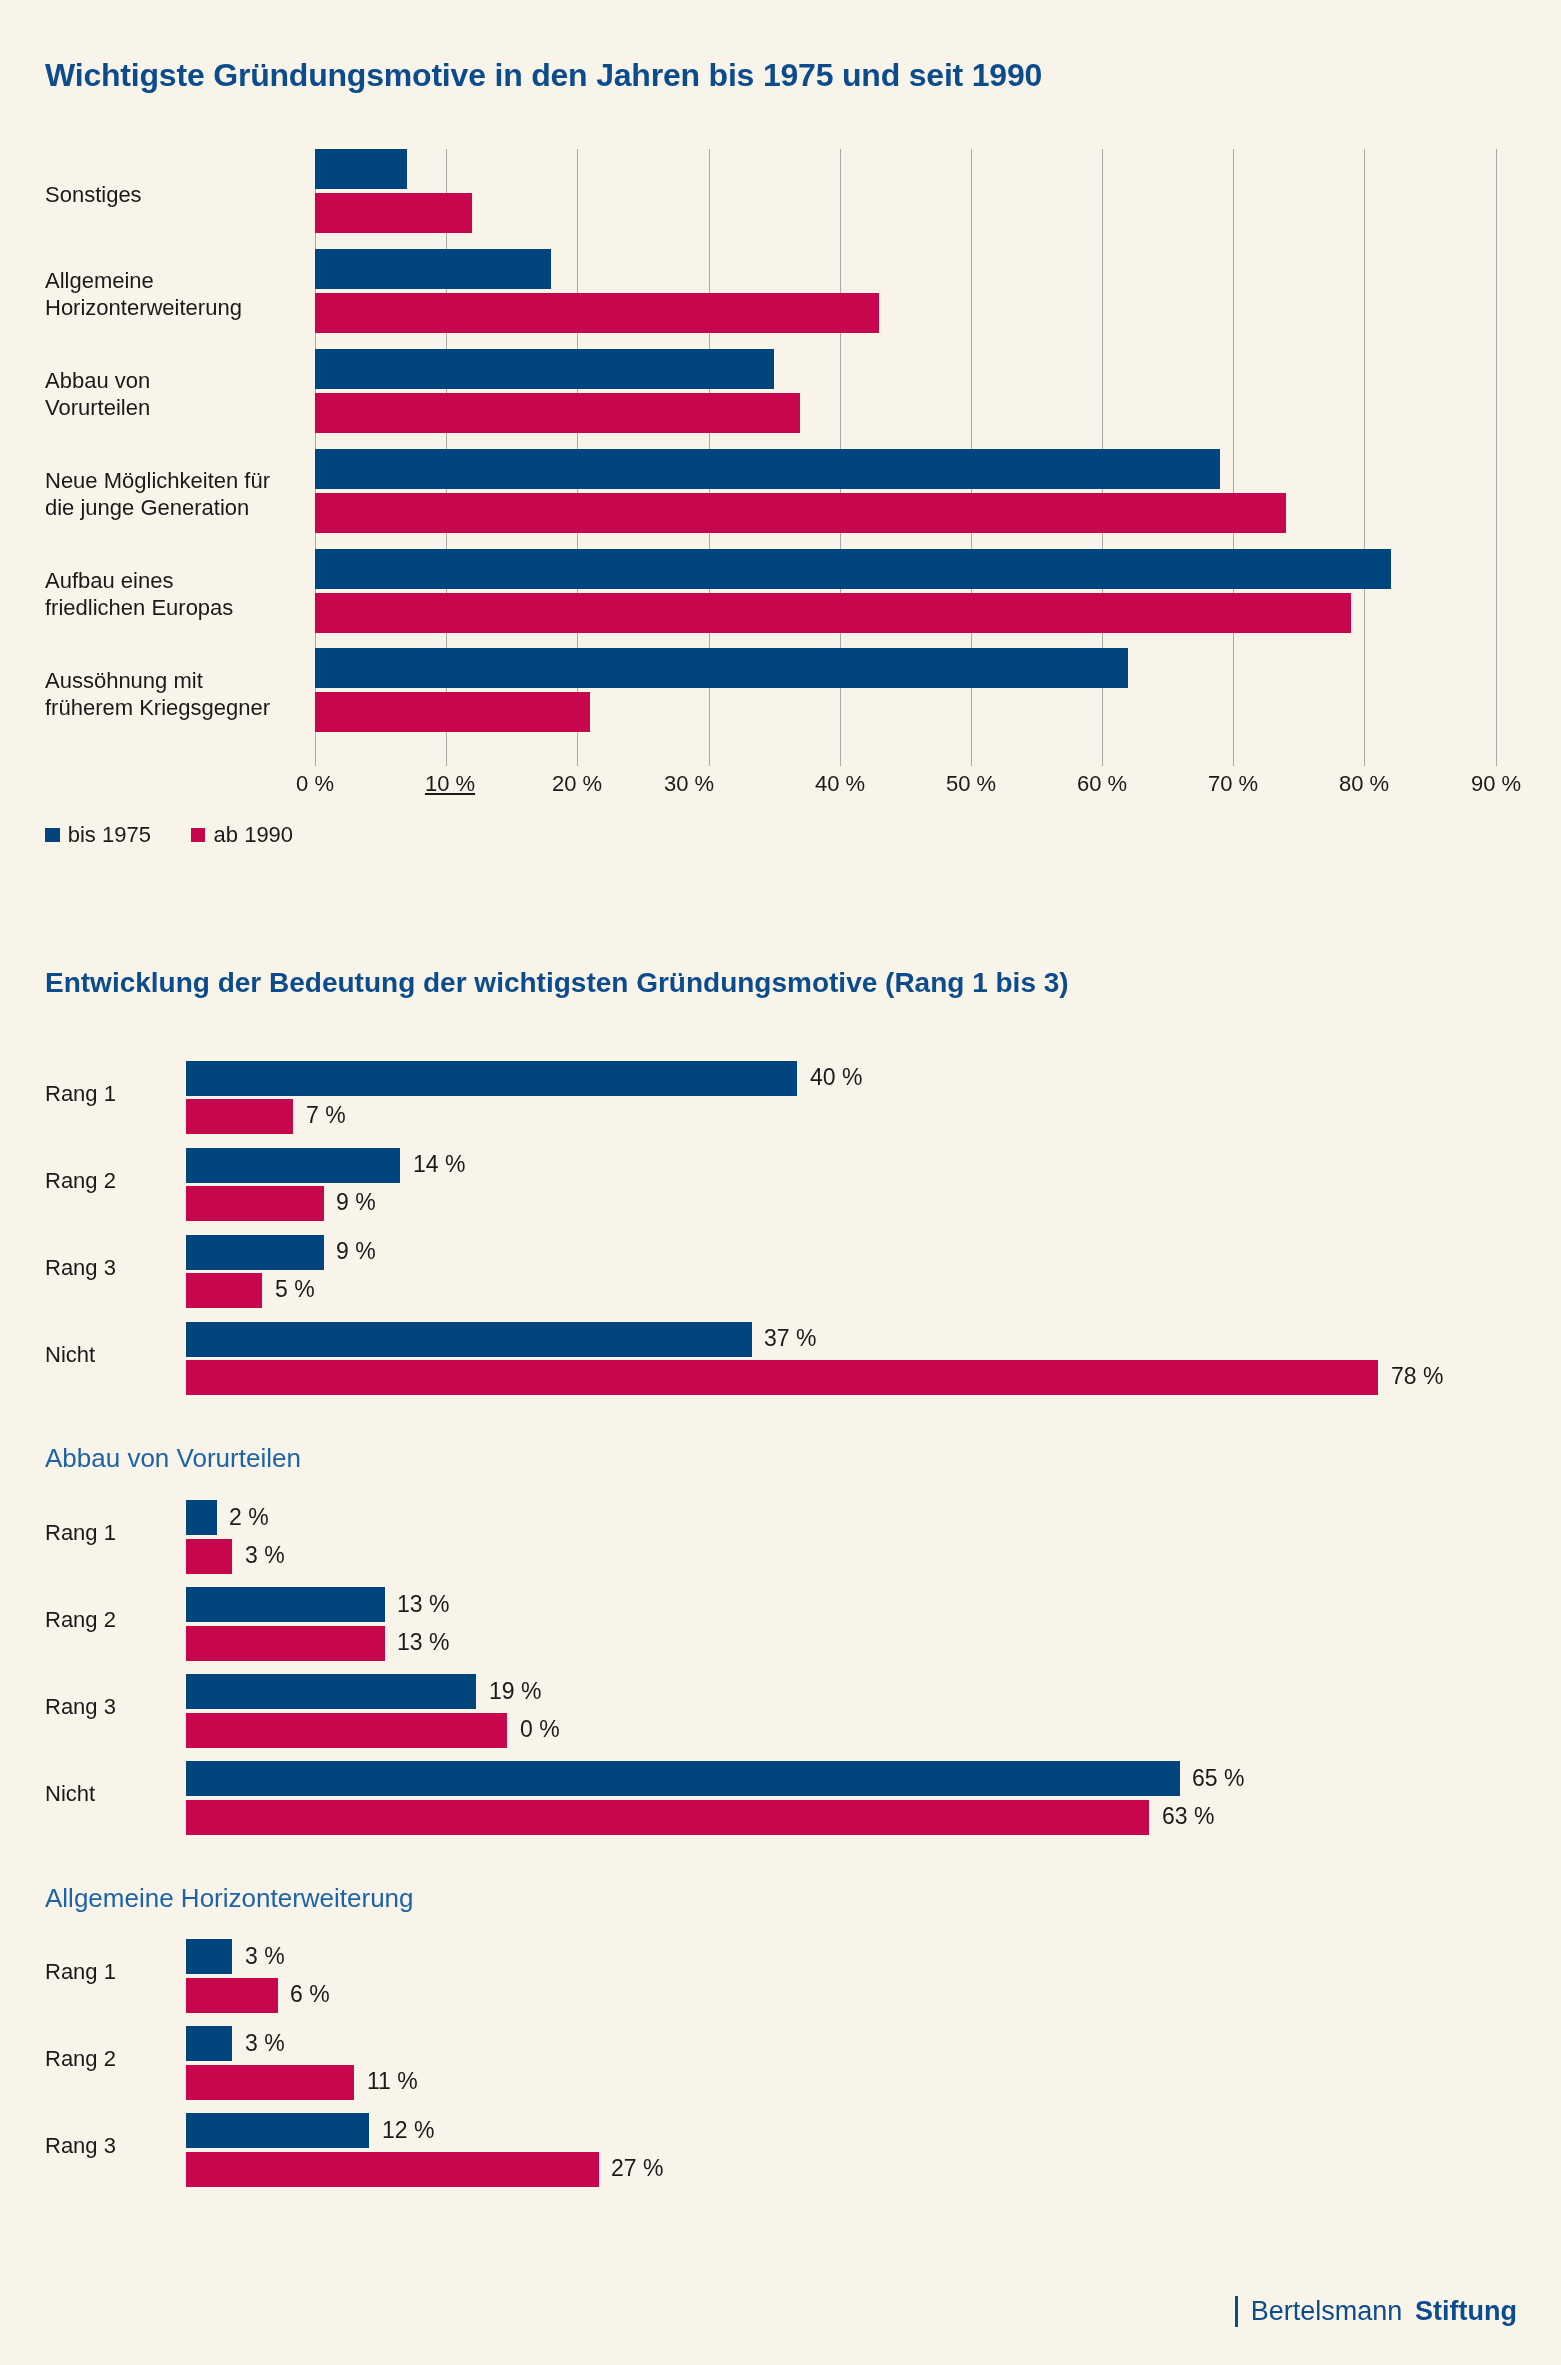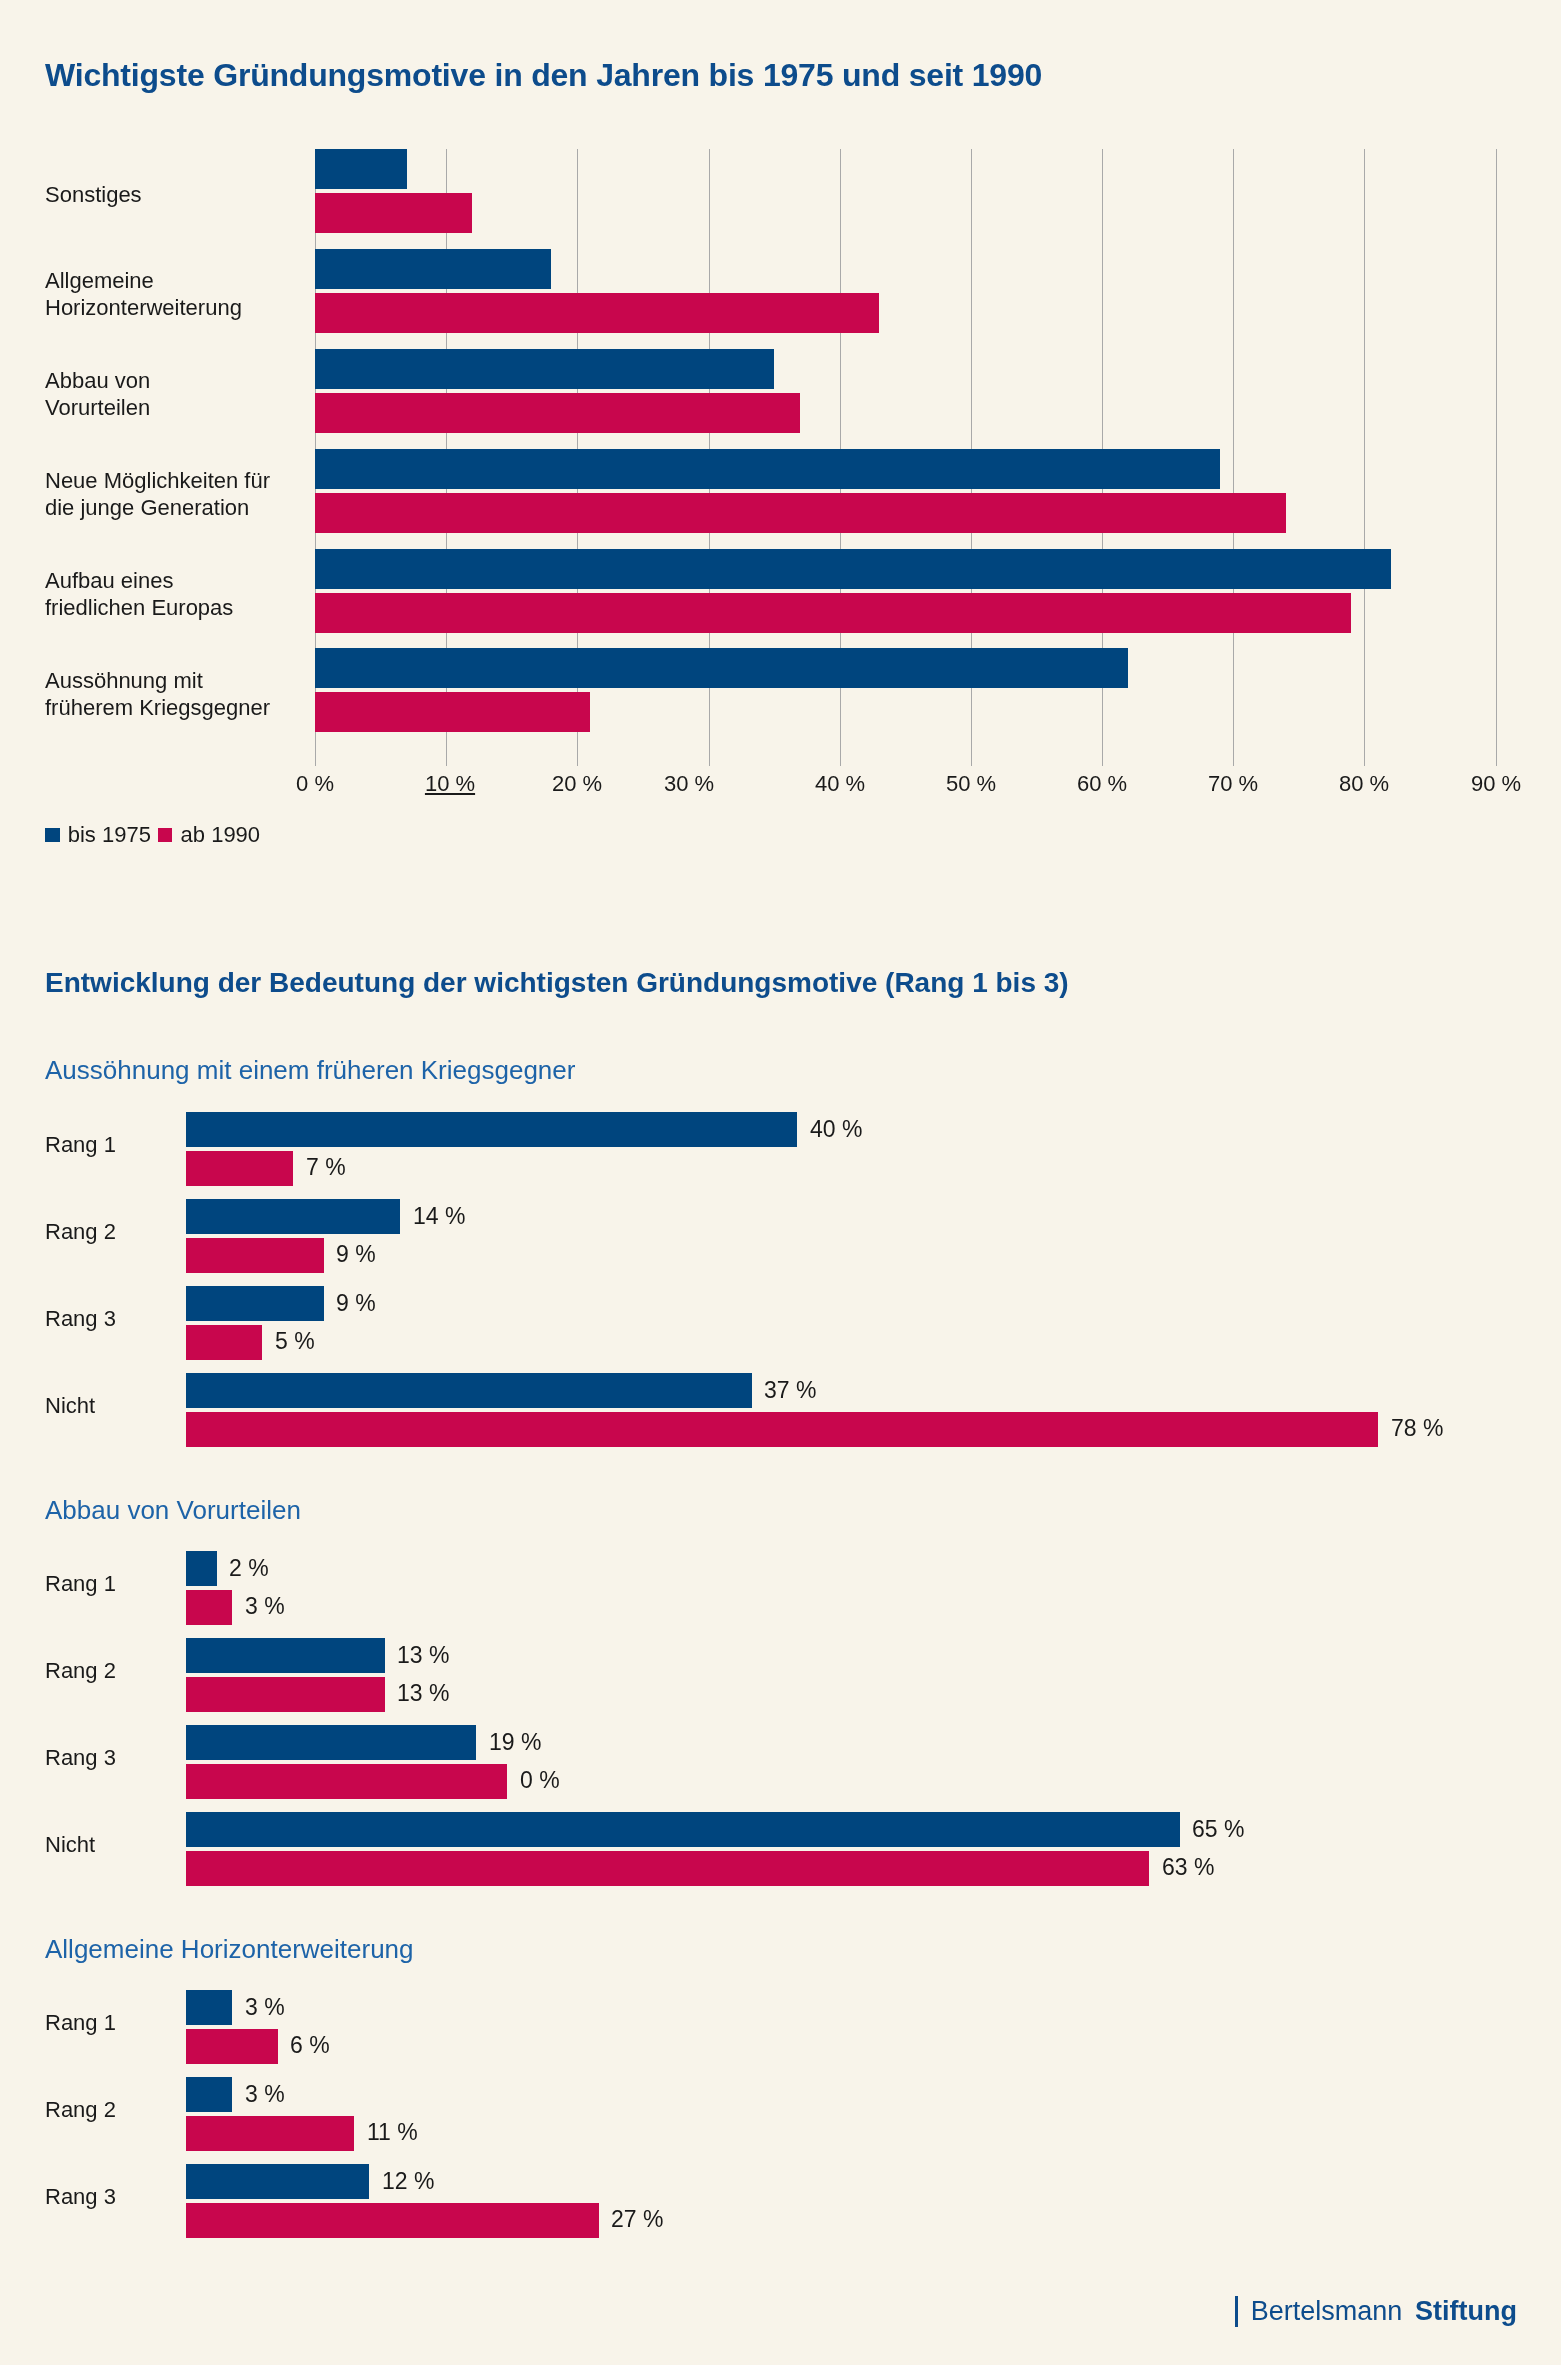--- a/index.html
+++ b/index.html
@@ -133,21 +133,21 @@
     font-size: 22px;
     color: #1a1a1a;
     transform: translateX(-50%);
     white-space: nowrap;
   }
 
   
   .legend {
     display: flex;
     align-items: center;
-    gap: 7px;
+    gap: 40px;
   }
   .legend-item {
     display: flex;
     align-items: center;
     gap: 8.2px;
     font-size: 22px;
     color: #1a1a1a;
     white-space: nowrap;
   }
   .swatch {
@@ -328,21 +328,20 @@
         <span class="swatch" style="background: rgb(200, 6, 77);"></span>
         <span>ab 1990</span>
       </div>
     </div>
 
 
   <h2 class="section2-title" style="margin:0; padding-top:118px;">Entwicklung der Bedeutung der wichtigsten Gründungsmotive (Rang 1 bis 3)</h2>
 
   <div id="groups">
       <div class="group" style="margin-top: 56px;">
-        <div class="sub-title">Aussöhnung mit einem früheren Kriegsgegner</div>
         <div class="g-rows" style="margin-top: 20px;">
           <div class="g-row">
             <div class="g-label">Rang 1</div>
             <div class="g-barwrap">
               <div class="g-bar blue" style="width: 611px;"></div>
               <div class="g-val blue" style="left: 624px;">40 %</div>
               <div class="g-bar red" style="width: 107px;"></div>
               <div class="g-val red" style="left: 120px;">7 %</div>
             </div>
           </div>

